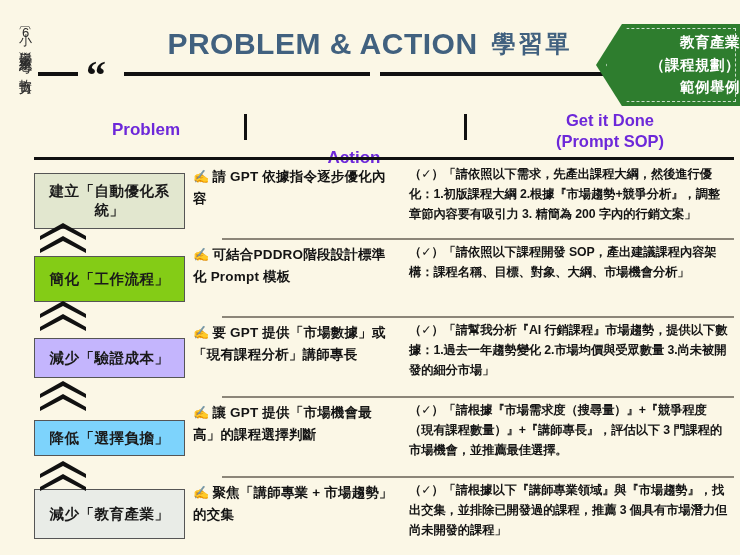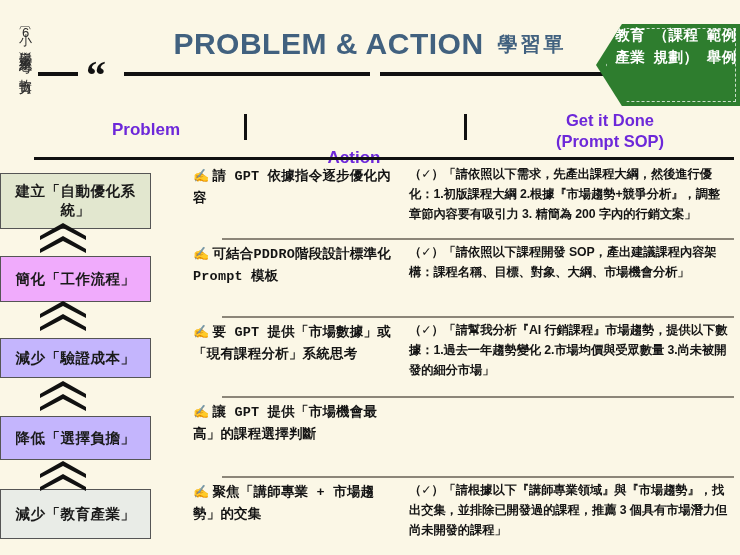--- a/index.html
+++ b/index.html
@@ -29,21 +29,21 @@
   
   .title-row{
     position:absolute;left:0;top:22px;width:740px;height:44px;
     display:flex;align-items:center;justify-content:center;
   }
   .title-en{
     font-size:30px;font-weight:bold;color:#41617f;
     letter-spacing:0.5px;
   }
   .title-zh{
-    font-size:20px;font-weight:bold;color:#41617f;
+    font-size:24px;font-weight:bold;color:#41617f;
     letter-spacing:3px;margin-left:14px;
   }
 
   .rule-row{position:absolute;left:0;top:60px;width:740px;height:26px;}
   .dash-short{
     position:absolute;left:38px;top:12px;width:40px;height:4px;background:#111;
   }
   .quote{
     position:absolute;left:86px;top:-4px;
     font-size:40px;line-height:1;color:#111;font-family:"Liberation Serif",serif;
@@ -55,21 +55,21 @@
   .dash-gap{
     position:absolute;left:370px;top:10px;width:10px;height:8px;background:#fbf7e6;
   }
 
   
   .badge{
     position:absolute;right:0;top:24px;width:144px;height:82px;
     background:#2e7d2e;
     color:#fff;
     clip-path:polygon(18% 0%, 100% 0%, 100% 100%, 18% 100%, 0% 50%);
-    display:flex;flex-direction:row;align-items:flex-start;justify-content:center;
+    display:flex;flex-direction:column;align-items:flex-end;justify-content:center;
     box-sizing:border-box;padding-left:16px;
   }
   .badge::after{
     content:"";position:absolute;inset:4px 4px 4px 10px;
     border:1.5px dashed rgba(255,255,255,.75);
     clip-path:polygon(16% 0%, 100% 0%, 100% 100%, 16% 100%, 0% 50%);
     pointer-events:none;
   }
   .badge span{
     display:block;font-size:14.5px;font-weight:bold;line-height:1.55;
@@ -98,36 +98,35 @@
   .rows{position:absolute;left:0;top:162px;width:740px;}
   .row{position:relative;}
   .row-inner{display:flex;align-items:flex-start;}
 
   .chevwrap{
     position:absolute;left:40px;top:-17px;width:46px;height:34px;z-index:5;
   }
   .chev{position:absolute;left:0;width:46px;height:17px;}
 
   .pcell{
-    width:185px;box-sizing:border-box;flex:0 0 185px;
+    width:185px;box-sizing:border-box;padding-left:34px;flex:0 0 185px;
     display:flex;align-items:center;
   }
   .pbox{
     width:151px;box-sizing:border-box;
     border:1.5px solid #555;
     text-align:center;
     font-size:14.5px;font-weight:bold;letter-spacing:0.5px;
     color:#1a1a1a;
     display:flex;align-items:center;justify-content:center;
   }
   .acell{
     flex:0 0 218px;width:218px;box-sizing:border-box;padding:4px 6px 0 8px;
     font-size:13.5px;font-weight:bold;line-height:1.65;color:#141414;
     letter-spacing:0.2px;
-    font-family:Liberation Mono, monospace;
   }
   .acell .pen{font-size:13px;margin-right:3px;}
   .dcell{
     flex:1;box-sizing:border-box;padding:3px 10px 0 6px;
     font-size:12.3px;font-weight:bold;line-height:1.62;color:#141414;
     letter-spacing:-0.1px;
   }
   .rsep{
     position:absolute;left:222px;width:512px;height:2px;background:#8c8679;
   }
@@ -190,21 +189,21 @@
             </svg>
           </div>
       <div style="position:absolute;top:13px;left:0;">
             <svg class="chev" viewBox="0 0 46 17" xmlns="http://www.w3.org/2000/svg">
   <path d="M23 0 L46 13 L46 17 L23 5 L0 17 L0 13 Z" fill="#111"></path>
             </svg>
           </div>
     </div>
     <div class="row-inner">
       <div class="pcell" style="height:78px">
-        <div class="pbox" style="background:#f0abfc;height:46px">簡化「工作流程」</div>
+        <div class="pbox" style="background:#84cc16;height:46px">簡化「工作流程」</div>
       </div>
       <div class="acell">
         <span class="pen">✍️</span><span>可結合PDDRO階段設計標準化 Prompt 模板</span>
       </div>
       <div class="dcell">（✓）「請依照以下課程開發 SOP，產出建議課程內容架構：課程名稱、目標、對象、大綱、市場機會分析」</div>
     </div>
     <div class="rsep" style="top:76px"></div>
   </div>
       <div class="row" style="height: 80px;">
         <div class="chevwrap">
@@ -217,46 +216,47 @@
             <svg class="chev" viewBox="0 0 46 17" xmlns="http://www.w3.org/2000/svg">
   <path d="M23 0 L46 13 L46 17 L23 5 L0 17 L0 13 Z" fill="#111"></path>
             </svg>
           </div>
     </div>
     <div class="row-inner">
       <div class="pcell" style="height:80px">
         <div class="pbox" style="background:#c4b5fd;height:40px">減少「驗證成本」</div>
       </div>
       <div class="acell">
-        <span class="pen">✍️</span><span>要 GPT 提供「市場數據」或「現有課程分析」系統思考</span>
+        <span class="pen">✍️</span><span>要 GPT 提供「市場數據」或「現有課程分析」講師專長</span>
       </div>
       <div class="dcell">（✓）「請幫我分析『AI 行銷課程』市場趨勢，提供以下數據：1.過去一年趨勢變化 2.市場均價與受眾數量 3.尚未被開發的細分市場」</div>
     </div>
     <div class="rsep" style="top:78px"></div>
   </div>
       <div class="row" style="height: 80px;">
         <div class="chevwrap">
       <div style="position:absolute;top:0;left:0;">
             <svg class="chev" viewBox="0 0 46 17" xmlns="http://www.w3.org/2000/svg">
   <path d="M23 0 L46 13 L46 17 L23 5 L0 17 L0 13 Z" fill="#111"></path>
             </svg>
           </div>
       <div style="position:absolute;top:13px;left:0;">
             <svg class="chev" viewBox="0 0 46 17" xmlns="http://www.w3.org/2000/svg">
   <path d="M23 0 L46 13 L46 17 L23 5 L0 17 L0 13 Z" fill="#111"></path>
             </svg>
           </div>
     </div>
     <div class="row-inner">
       <div class="pcell" style="height:80px">
-        <div class="pbox" style="background:#c4b5fd;height:44px">降低「選擇負擔」</div>
+        <div class="pbox" style="background:#7dd3fc;height:36px">降低「選擇負擔」</div>
       </div>
       <div class="acell">
         <span class="pen">✍️</span><span>讓 GPT 提供「市場機會最高」的課程選擇判斷</span>
       </div>
+      <div class="dcell">（✓）「請根據『市場需求度（搜尋量）』+『競爭程度（現有課程數量）』+『講師專長』，評估以下 3 門課程的市場機會，並推薦最佳選擇。</div>
     </div>
     <div class="rsep" style="top:78px"></div>
   </div>
       <div class="row" style="height: 72px;">
         <div class="chevwrap">
       <div style="position:absolute;top:0;left:0;">
             <svg class="chev" viewBox="0 0 46 17" xmlns="http://www.w3.org/2000/svg">
   <path d="M23 0 L46 13 L46 17 L23 5 L0 17 L0 13 Z" fill="#111"></path>
             </svg>
           </div>

